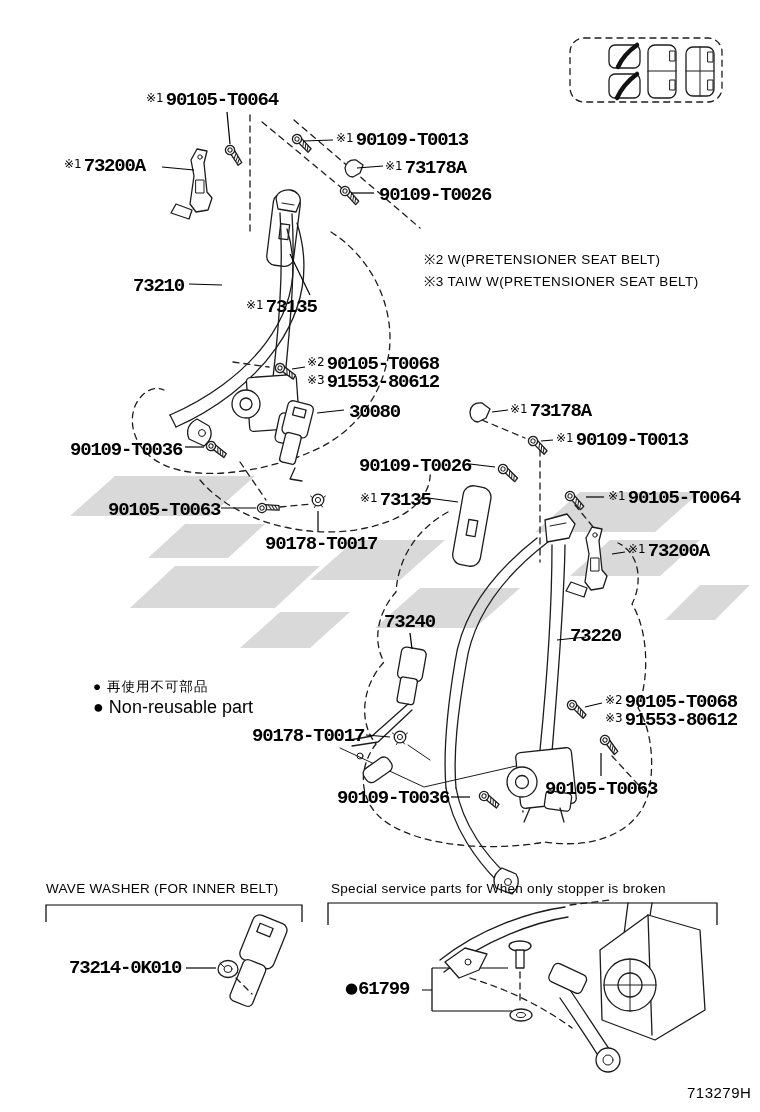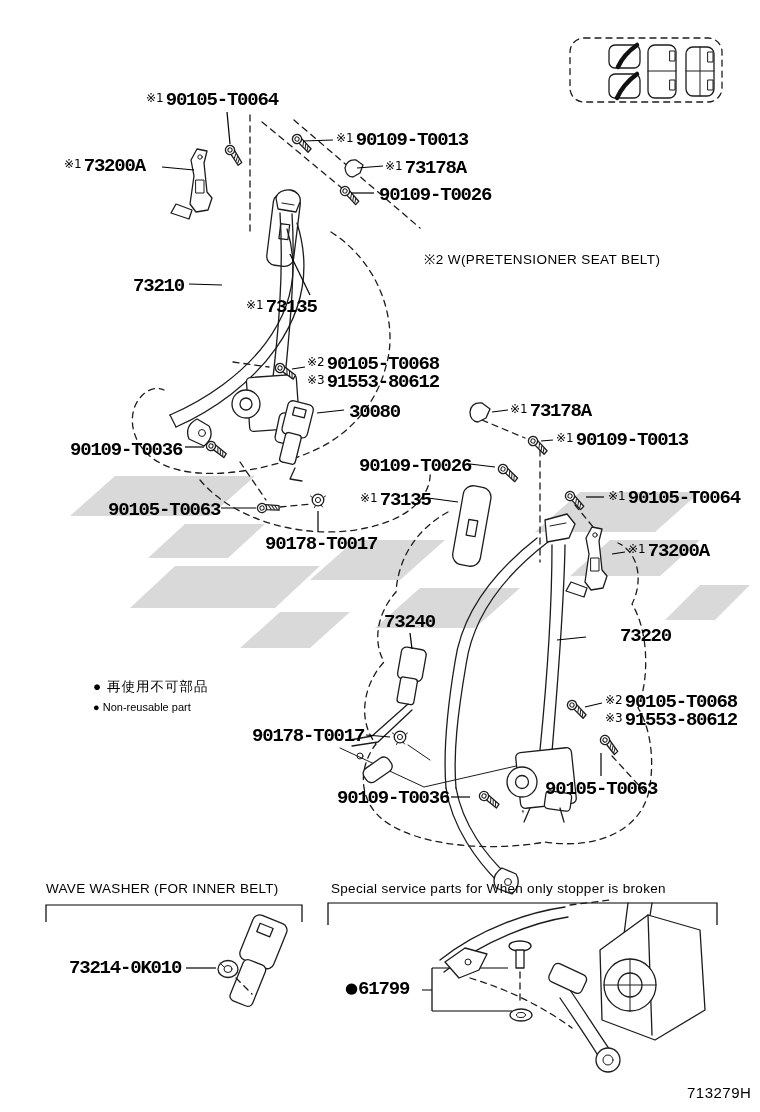--- a/index.html
+++ b/index.html
@@ -16,21 +16,21 @@
   .part-label{position:absolute;white-space:nowrap;
       font-family:"Liberation Mono","DejaVu Sans Mono",monospace;
       font-weight:bold;font-size:19px;letter-spacing:-1.2px;color:#000;line-height:19px;}
   .part-label .pfx{font-family:"DejaVu Sans","Liberation Sans",sans-serif;font-weight:normal;
       font-size:12px;letter-spacing:0;vertical-align:2.5px;margin-right:2px;}
   .part-label .pfx.dot{font-size:15px;vertical-align:1px;margin-right:0;}
   .note-block{position:absolute;left:424px;top:249px;font-size:13.5px;line-height:22px;
       letter-spacing:0.4px;color:#000;}
   .nonreuse{position:absolute;left:93px;top:649px;color:#000;margin-top:27px;}
   .nonreuse .jp{font-size:13.5px;line-height:21px;letter-spacing:1px;}
-  .nonreuse .en{font-size:11px;line-height:21px;}
+  .nonreuse .en{font-size:18px;line-height:21px;}
   .hdr{position:absolute;font-size:13.5px;letter-spacing:0.3px;color:#000;}
   .doc-code{position:absolute;left:687px;top:1084px;font-size:15px;letter-spacing:0.5px;color:#000;}
 </style>
 </head>
 <body>
 
 <div class="stage">
 
 <svg class="art" width="760" height="1112" viewBox="0 0 760 1112">
   <defs>
@@ -250,20 +250,21 @@
     <circle cx="608" cy="1060" r="12" class="fw"></circle>
     <circle cx="608" cy="1060" r="5" class="ln thin"></circle>
     <g transform="rotate(25 566 982)">
           <rect x="548" y="968" width="36" height="20" rx="5" class="fw"></rect>
         </g>
   </g>
 </svg>
 
   <div class="note-block">
     <div>※2 W(PRETENSIONER SEAT BELT)</div>
+    <div>※3 TAIW  W(PRETENSIONER SEAT BELT)</div>
   </div>
 
   <div class="nonreuse">
     <div class="jp">● 再使用不可部品</div>
     <div class="en">● Non-reusable part</div>
   </div>
 
   <div class="hdr" style="left:46px;top:881px">WAVE WASHER (FOR INNER BELT)</div>
   <div class="hdr" style="left:331px;top:881px">Special service parts for When only stopper is broken</div>
 
@@ -282,21 +283,21 @@
   <div class="part-label" style="left:68px;top:439px"><span class="pfx"></span><span>90109-T0036</span></div>
   <div class="part-label" style="left:510px;top:400px"><span class="pfx">※1</span><span>73178A</span></div>
   <div class="part-label" style="left:556px;top:429px"><span class="pfx">※1</span><span>90109-T0013</span></div>
   <div class="part-label" style="left:357px;top:455px"><span class="pfx"></span><span>90109-T0026</span></div>
   <div class="part-label" style="left:360px;top:489px"><span class="pfx">※1</span><span>73135</span></div>
   <div class="part-label" style="left:608px;top:487px"><span class="pfx">※1</span><span>90105-T0064</span></div>
   <div class="part-label" style="left:106px;top:499px"><span class="pfx"></span><span>90105-T0063</span></div>
   <div class="part-label" style="left:263px;top:533px"><span class="pfx"></span><span>90178-T0017</span></div>
   <div class="part-label" style="left:628px;top:540px"><span class="pfx">※1</span><span>73200A</span></div>
   <div class="part-label" style="left:382px;top:611px"><span class="pfx"></span><span>73240</span></div>
-  <div class="part-label" style="left:618px;top:625px"><span class="pfx"></span><span>73220</span></div>
+  <div class="part-label" style="left:568px;top:625px"><span class="pfx"></span><span>73220</span></div>
   <div class="part-label" style="left:605px;top:691px"><span class="pfx">※2</span><span>90105-T0068</span></div>
   <div class="part-label" style="left:605px;top:709px"><span class="pfx">※3</span><span>91553-80612</span></div>
   <div class="part-label" style="left:250px;top:725px"><span class="pfx"></span><span>90178-T0017</span></div>
   <div class="part-label" style="left:335px;top:787px"><span class="pfx"></span><span>90109-T0036</span></div>
   <div class="part-label" style="left:543px;top:778px"><span class="pfx"></span><span>90105-T0063</span></div>
   <div class="part-label" style="left:67px;top:957px"><span class="pfx"></span><span>73214-0K010</span></div>
   <div class="part-label" style="left:345px;top:979px"><span class="pfx dot">●</span><span>61799</span></div>
 
 </div>
 

